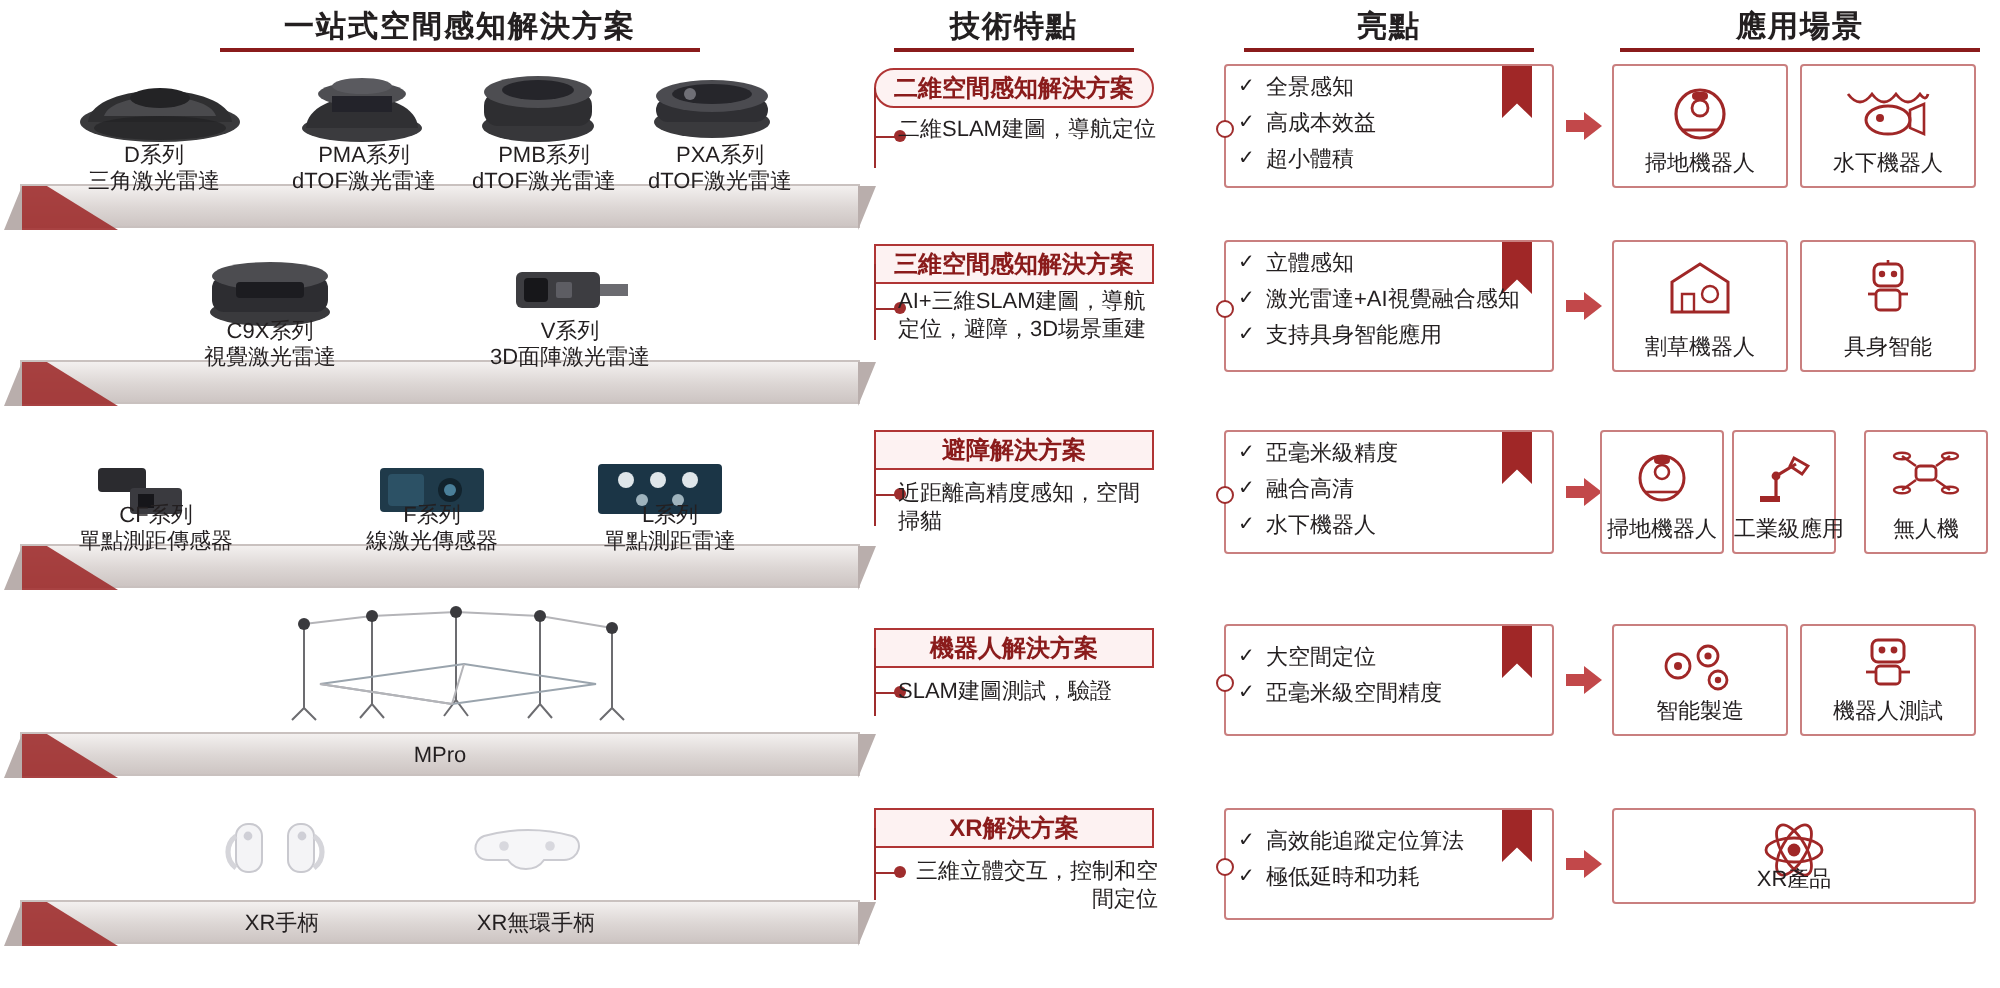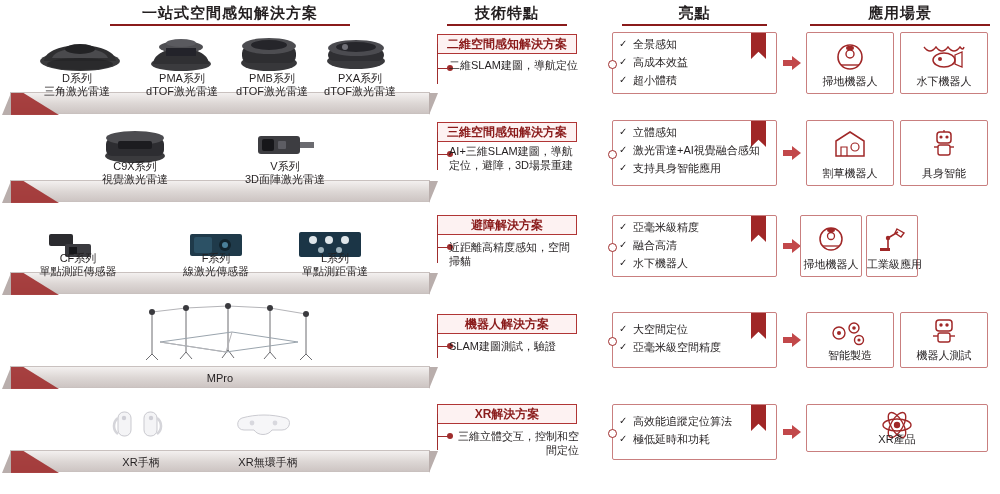--- a/index.html
+++ b/index.html
@@ -290,21 +290,21 @@
   </div>
   <div class="prod" style="left:212px; top:72px; width:120px;">
     <span class="n1">PMB系列</span>
     <span class="n2">dTOF激光雷達</span>
   </div>
   <div class="prod" style="left:300px; top:72px; width:120px;">
     <span class="n1">PXA系列</span>
     <span class="n2">dTOF激光雷達</span>
   </div>
 
-  <div class="feat" style="top:34px;">二維空間感知解決方案</div>
+  <div class="feat" style="top:34px;border-radius:10px;">二維空間感知解決方案</div>
   <div class="connector" style="left:437px; top:44px; height:40px;">
     <div class="stub" style="top:0px; width:0;"></div>
     <div class="stub" style="top:24px; width:12px;"></div>
     <div class="knob" style="left:9px; top:21px;"></div>
   </div>
   <div class="bullet" style="top:58px;">二維SLAM建圖，導航定位</div>
 
   <div class="hl" style="top:32px; height:62px;">
     <div class="ribbon"></div>
     <div class="line"><span class="chk">✓</span><span>全景感知</span></div>
@@ -481,20 +481,36 @@
   <div class="app" style="left:866px; top:215px; width:52px; height:62px;">
     <div class="ic">
       <svg width="30" height="28" viewBox="0 0 30 28">
           <path d="M4 25 L11 25 L11 14 L21 8" fill="none" stroke="#a02727" stroke-width="1.6"></path>
           <circle cx="11" cy="14" r="2.2" fill="#a02727"></circle>
           <path d="M20 5 L27 9 L24 13 L18 9 Z" fill="none" stroke="#a02727" stroke-width="1.4"></path>
           <rect x="3" y="24" width="10" height="3" fill="#a02727"></rect>
         </svg>
     </div>
     <div class="cap">工業級應用</div>
+  </div>
+  <div class="app" style="left:932px; top:215px; width:62px; height:62px;">
+    <div class="ic">
+      <svg width="34" height="26" viewBox="0 0 34 26">
+          <rect x="12" y="9" width="10" height="7" rx="2" fill="none" stroke="#a02727" stroke-width="1.4"></rect>
+          <line x1="12" y1="9" x2="5" y2="4" stroke="#a02727" stroke-width="1.3"></line>
+          <line x1="22" y1="9" x2="29" y2="4" stroke="#a02727" stroke-width="1.3"></line>
+          <line x1="12" y1="16" x2="5" y2="21" stroke="#a02727" stroke-width="1.3"></line>
+          <line x1="22" y1="16" x2="29" y2="21" stroke="#a02727" stroke-width="1.3"></line>
+          <ellipse cx="5" cy="4" rx="4" ry="1.6" fill="none" stroke="#a02727" stroke-width="1.2"></ellipse>
+          <ellipse cx="29" cy="4" rx="4" ry="1.6" fill="none" stroke="#a02727" stroke-width="1.2"></ellipse>
+          <ellipse cx="5" cy="21" rx="4" ry="1.6" fill="none" stroke="#a02727" stroke-width="1.2"></ellipse>
+          <ellipse cx="29" cy="21" rx="4" ry="1.6" fill="none" stroke="#a02727" stroke-width="1.2"></ellipse>
+        </svg>
+    </div>
+    <div class="cap">無人機</div>
   </div>
 
   <div class="band" style="top:300px; height:88px;">
     <div class="slab" style="top:66px;">
       <div class="accent"></div>
     </div>
   </div>
   <div class="imgbox" style="left:140px; top:302px;">
     <svg width="180" height="64" viewBox="0 0 180 64">
       <g stroke="#6c6c70" stroke-width="1" fill="none">

